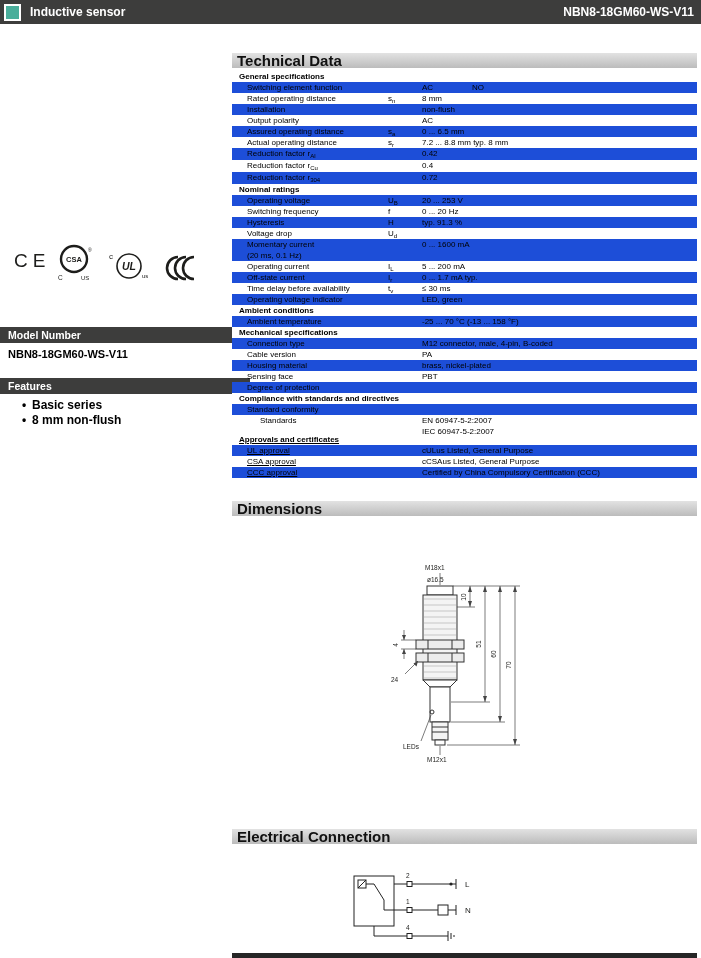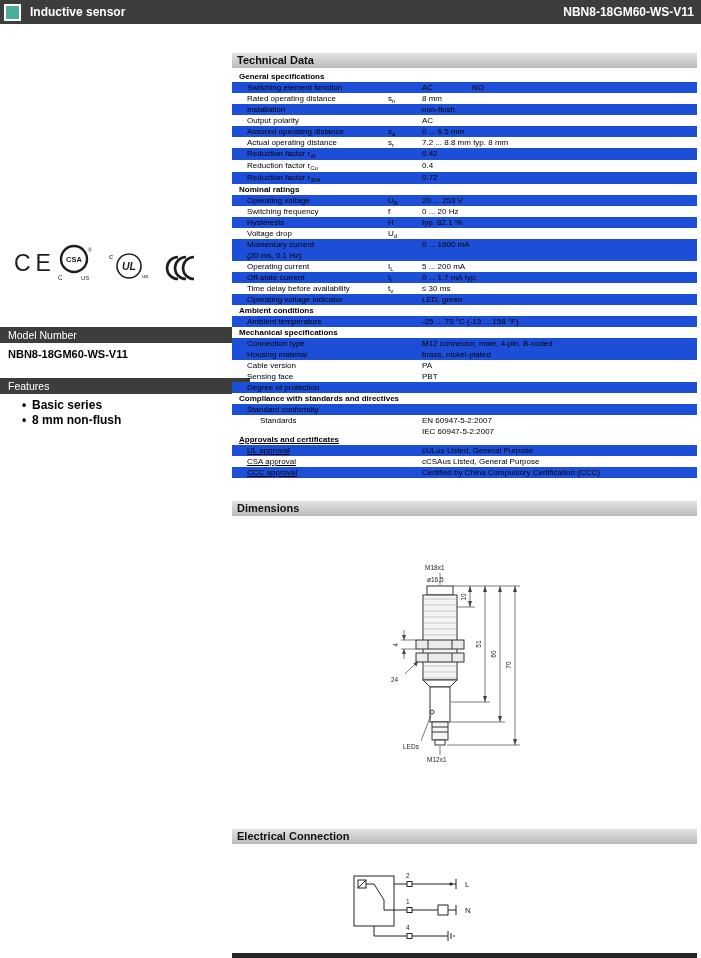--- a/index.html
+++ b/index.html
@@ -3,28 +3,28 @@
 <meta charset="utf-8">
 <style>
   html,body{margin:0;padding:0;background:#fff;}
   .page{position:relative;width:701px;height:958px;background:#ffffff;font-family:"Liberation Sans","DejaVu Sans",sans-serif;color:#000;overflow:hidden;}
   .topbar{position:absolute;top:0;left:0;width:701px;height:24px;background:#3d3d3c;display:flex;align-items:center;}
   .brandmark{width:17px;height:17px;background:#fff;margin-left:4px;display:flex;align-items:center;justify-content:center;flex:0 0 auto;}
   .brandmark-inner{width:13px;height:13px;background:#4aae9b;}
   .topbar-title{color:#fff;font-weight:bold;font-size:12px;margin-left:9px;}
   .topbar-model{color:#fff;font-weight:bold;font-size:12px;margin-left:auto;margin-right:7px;}
 
-  .secbar{position:absolute;left:232px;width:465px;height:15px;background:linear-gradient(#e2e2e2,#bcbcbc);font-weight:bold;font-size:11px;line-height:15px;padding-left:5px;box-sizing:border-box;color:#111;}
-  .leftbar{position:absolute;left:0;width:250px;height:16px;background:#3d3d3c;color:#fff;font-weight:normal;font-size:10.5px;line-height:16px;padding-left:8px;box-sizing:border-box;}
+  .secbar{position:absolute;left:232px;width:465px;height:15px;background:linear-gradient(#e2e2e2,#bcbcbc);font-weight:bold;font-size:15px;line-height:15px;padding-left:5px;box-sizing:border-box;color:#111;}
+  .leftbar{position:absolute;left:0;width:250px;height:16px;background:#3d3d3c;color:#fff;font-weight:bold;font-size:10.5px;line-height:16px;padding-left:8px;box-sizing:border-box;}
   .model-number{position:absolute;left:8px;top:348px;font-size:11px;font-weight:bold;}
   .features{position:absolute;left:22px;top:398px;font-size:12px;font-weight:bold;}
   .feature-item{line-height:15px;}
   .feature-item .bullet{display:inline-block;width:10px;}
 
-  .ce{position:absolute;left:14px;top:250px;font-size:23px;letter-spacing:5px;color:#1d1d1b;text-align:center;}
+  .ce{position:absolute;left:14px;top:250px;font-size:19px;letter-spacing:5px;color:#1d1d1b;text-align:center;}
   .cert-svg{position:absolute;}
   svg text{font-family:"Liberation Sans","DejaVu Sans",sans-serif;fill:#1d1d1b;}
 
   .ttable{position:absolute;left:232px;top:71px;width:465px;font-size:8px;}
   .sec-title{font-weight:bold;line-height:11px;padding-left:7px;background:#fff;}
   .trow{position:relative;line-height:11px;min-height:11px;}
   .trow.shaded{background:#1d4ed8;}
   .tlabel{display:block;padding-left:15px;}
   .tlabel.ind2{padding-left:28px;}
   .tsym{position:absolute;left:156px;top:0;}
@@ -134,21 +134,21 @@
           <span class="tvalue">20 ... 253 V</span>
         </div>
         <div class="trow">
           <div class="tlabel">Switching frequency</div>
           <span class="tsym">f</span>
           <span class="tvalue">0 ... 20 Hz</span>
         </div>
         <div class="trow shaded">
           <div class="tlabel">Hysteresis</div>
           <span class="tsym">H</span>
-          <span class="tvalue">typ. 82.1 %</span>
+          <span class="tvalue">typ. 91.3 %</span>
         </div>
         <div class="trow">
           <div class="tlabel">Voltage drop</div>
           <span class="tsym">U<span class="sub">d</span></span>
         </div>
         <div class="trow shaded">
           <div class="tlabel">Momentary current<div>(20 ms, 0.1 Hz)</div></div>
           <span class="tvalue">0 ... 1600 mA</span>
         </div>
         <div class="trow">
@@ -177,27 +177,27 @@
           <div class="tlabel">Ambient temperature</div>
           <span class="tvalue">-25 ... 70 °C (-13 ... 158 °F)</span>
         </div>
       </div>
       <div class="tsection">
         <div class="sec-title">Mechanical specifications</div>
         <div class="trow shaded">
           <div class="tlabel">Connection type</div>
           <span class="tvalue">M12 connector, male, 4-pin, B-coded</span>
         </div>
+        <div class="trow">
+          <div class="tlabel">Cable version</div>
+          <span class="tvalue">PA</span>
+        </div>
         <div class="trow shaded">
           <div class="tlabel">Housing material</div>
           <span class="tvalue">brass, nickel-plated</span>
-        </div>
-        <div class="trow">
-          <div class="tlabel">Cable version</div>
-          <span class="tvalue">PA</span>
         </div>
         <div class="trow">
           <div class="tlabel">Sensing face</div>
           <span class="tvalue">PBT</span>
         </div>
         <div class="trow shaded">
           <div class="tlabel">Degree of protection</div>
         </div>
       </div>
       <div class="tsection">

